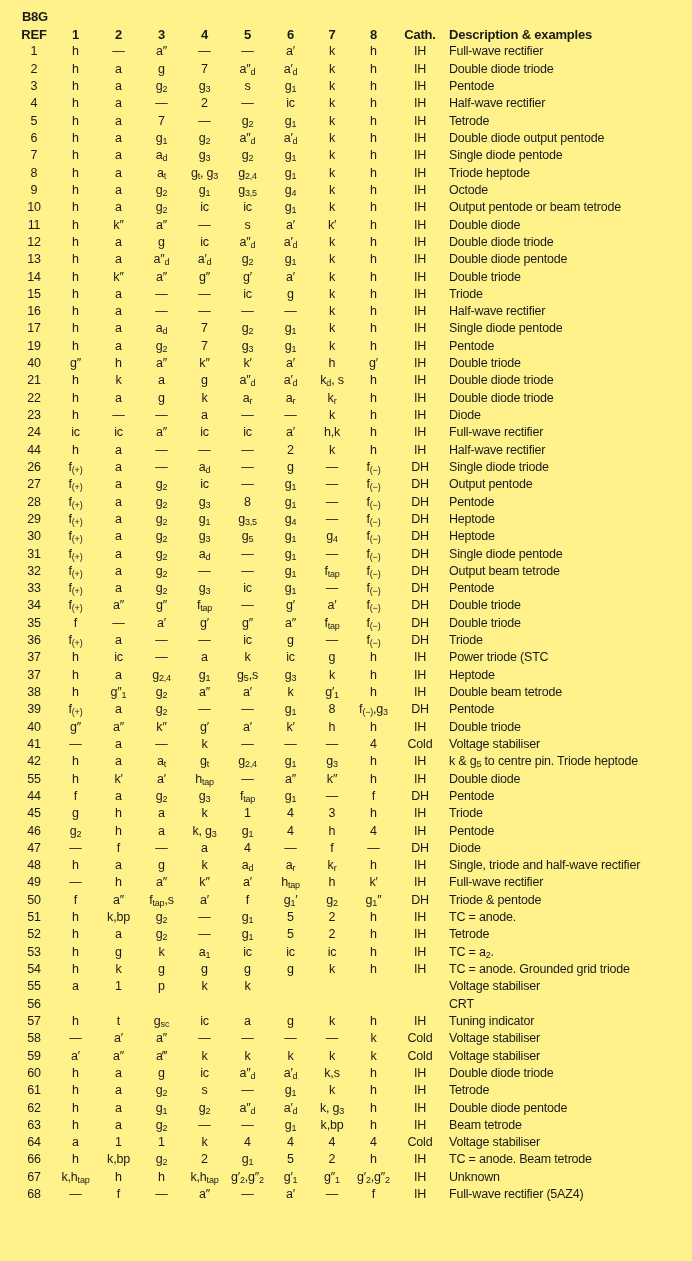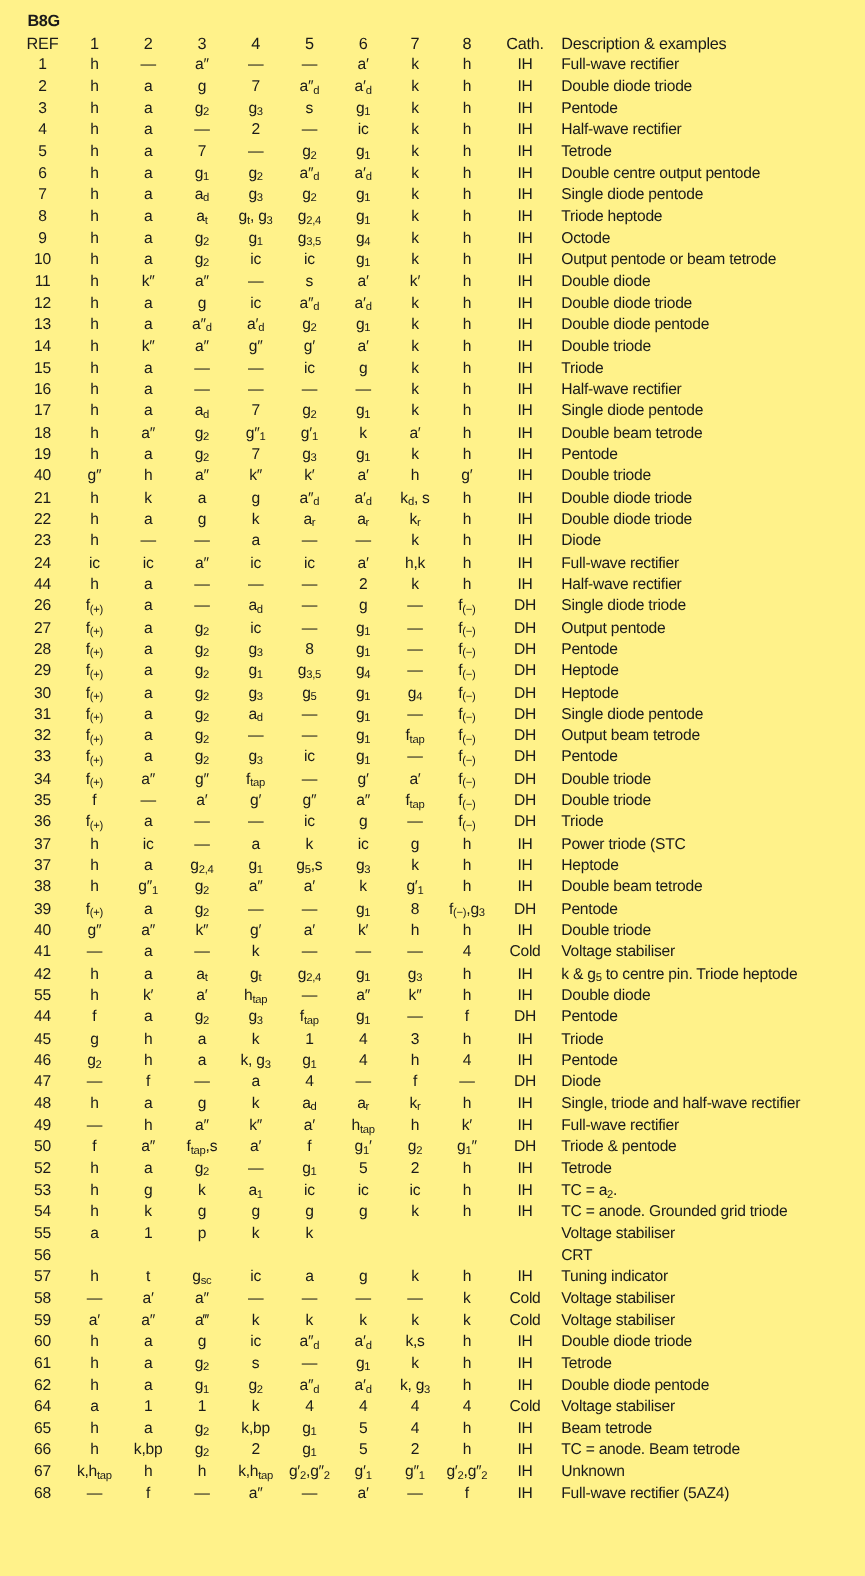--- a/index.html
+++ b/index.html
@@ -18,21 +18,21 @@
   table {
     position: absolute; left: 14px; top: 26px;
     border-collapse: collapse;
     font-size: 12.5px;
     letter-spacing: -0.2px;
   }
   th, td {
     padding: 0; height: 17.32px; line-height: 17px;
     white-space: nowrap; text-align: center;
   }
-  th { font-weight: normal; font-size: 13px; }
+  th { font-weight: bold; font-size: 13px; }
   td.ref, th.ref { width: 40px; }
   td.pin, th.pin { width: 43px; }
   td.p7, th.p7 { width: 40px; }
   td.p8, th.p8 { width: 43px; }
   td.cath, th.cath { width: 50px; }
   td.desc, th.desc { text-align: left; padding-left: 4px; }
   sub { font-size: 9px; vertical-align: -2px; line-height: 0; }
 </style>
 </head>
 <body>
@@ -125,21 +125,21 @@
         <td class="ref">6</td>
         <td class="pin">h</td>
         <td class="pin">a</td>
         <td class="pin">g<sub>1</sub></td>
         <td class="pin">g<sub>2</sub></td>
         <td class="pin">a″<sub>d</sub></td>
         <td class="pin">a′<sub>d</sub></td>
         <td class="p7">k</td>
         <td class="p8">h</td>
         <td class="cath">IH</td>
-        <td class="desc">Double centre output pentode</td>
+        <td class="desc">Double diode output pentode</td>
       </tr>
       <tr>
         <td class="ref">7</td>
         <td class="pin">h</td>
         <td class="pin">a</td>
         <td class="pin">a<sub>d</sub></td>
         <td class="pin">g<sub>3</sub></td>
         <td class="pin">g<sub>2</sub></td>
         <td class="pin">g<sub>1</sub></td>
         <td class="p7">k</td>
@@ -269,33 +269,20 @@
         <td class="pin">h</td>
         <td class="pin">a</td>
         <td class="pin">a<sub>d</sub></td>
         <td class="pin">7</td>
         <td class="pin">g<sub>2</sub></td>
         <td class="pin">g<sub>1</sub></td>
         <td class="p7">k</td>
         <td class="p8">h</td>
         <td class="cath">IH</td>
         <td class="desc">Single diode pentode</td>
-      </tr>
-      <tr>
-        <td class="ref">18</td>
-        <td class="pin">h</td>
-        <td class="pin">a″</td>
-        <td class="pin">g<sub>2</sub></td>
-        <td class="pin">g″<sub>1</sub></td>
-        <td class="pin">g′<sub>1</sub></td>
-        <td class="pin">k</td>
-        <td class="p7">a′</td>
-        <td class="p8">h</td>
-        <td class="cath">IH</td>
-        <td class="desc">Double beam tetrode</td>
       </tr>
       <tr>
         <td class="ref">19</td>
         <td class="pin">h</td>
         <td class="pin">a</td>
         <td class="pin">g<sub>2</sub></td>
         <td class="pin">7</td>
         <td class="pin">g<sub>3</sub></td>
         <td class="pin">g<sub>1</sub></td>
         <td class="p7">k</td>
@@ -711,20 +698,33 @@
         <td class="pin">f</td>
         <td class="pin">a″</td>
         <td class="pin">f<sub>tap</sub>,s</td>
         <td class="pin">a′</td>
         <td class="pin">f</td>
         <td class="pin">g<sub>1</sub>′</td>
         <td class="p7">g<sub>2</sub></td>
         <td class="p8">g<sub>1</sub>″</td>
         <td class="cath">DH</td>
         <td class="desc">Triode &amp; pentode</td>
+      </tr>
+      <tr>
+        <td class="ref">51</td>
+        <td class="pin">h</td>
+        <td class="pin">k,bp</td>
+        <td class="pin">g<sub>2</sub></td>
+        <td class="pin">—</td>
+        <td class="pin">g<sub>1</sub></td>
+        <td class="pin">5</td>
+        <td class="p7">2</td>
+        <td class="p8">h</td>
+        <td class="cath">IH</td>
+        <td class="desc">TC = anode.</td>
       </tr>
       <tr>
         <td class="ref">52</td>
         <td class="pin">h</td>
         <td class="pin">a</td>
         <td class="pin">g<sub>2</sub></td>
         <td class="pin">—</td>
         <td class="pin">g<sub>1</sub></td>
         <td class="pin">5</td>
         <td class="p7">2</td>
@@ -856,46 +856,46 @@
         <td class="pin">g<sub>1</sub></td>
         <td class="pin">g<sub>2</sub></td>
         <td class="pin">a″<sub>d</sub></td>
         <td class="pin">a′<sub>d</sub></td>
         <td class="p7">k, g<sub>3</sub></td>
         <td class="p8">h</td>
         <td class="cath">IH</td>
         <td class="desc">Double diode pentode</td>
       </tr>
       <tr>
+        <td class="ref">63</td>
+        <td class="pin">h</td>
+        <td class="pin">a</td>
+        <td class="pin">g<sub>2</sub></td>
+        <td class="pin">—</td>
+        <td class="pin">—</td>
+        <td class="pin">g<sub>1</sub></td>
+        <td class="p7">k,bp</td>
+        <td class="p8">h</td>
+        <td class="cath">IH</td>
+        <td class="desc">Beam tetrode</td>
+      </tr>
+      <tr>
         <td class="ref">64</td>
         <td class="pin">a</td>
         <td class="pin">1</td>
         <td class="pin">1</td>
         <td class="pin">k</td>
         <td class="pin">4</td>
         <td class="pin">4</td>
         <td class="p7">4</td>
         <td class="p8">4</td>
         <td class="cath">Cold</td>
         <td class="desc">Voltage stabiliser</td>
       </tr>
       <tr>
-        <td class="ref">65</td>
-        <td class="pin">h</td>
-        <td class="pin">a</td>
-        <td class="pin">g<sub>2</sub></td>
-        <td class="pin">k,bp</td>
-        <td class="pin">g<sub>1</sub></td>
-        <td class="pin">5</td>
-        <td class="p7">4</td>
-        <td class="p8">h</td>
-        <td class="cath">IH</td>
-        <td class="desc">Beam tetrode</td>
-      </tr>
-      <tr>
         <td class="ref">66</td>
         <td class="pin">h</td>
         <td class="pin">k,bp</td>
         <td class="pin">g<sub>2</sub></td>
         <td class="pin">2</td>
         <td class="pin">g<sub>1</sub></td>
         <td class="pin">5</td>
         <td class="p7">2</td>
         <td class="p8">h</td>
         <td class="cath">IH</td>

